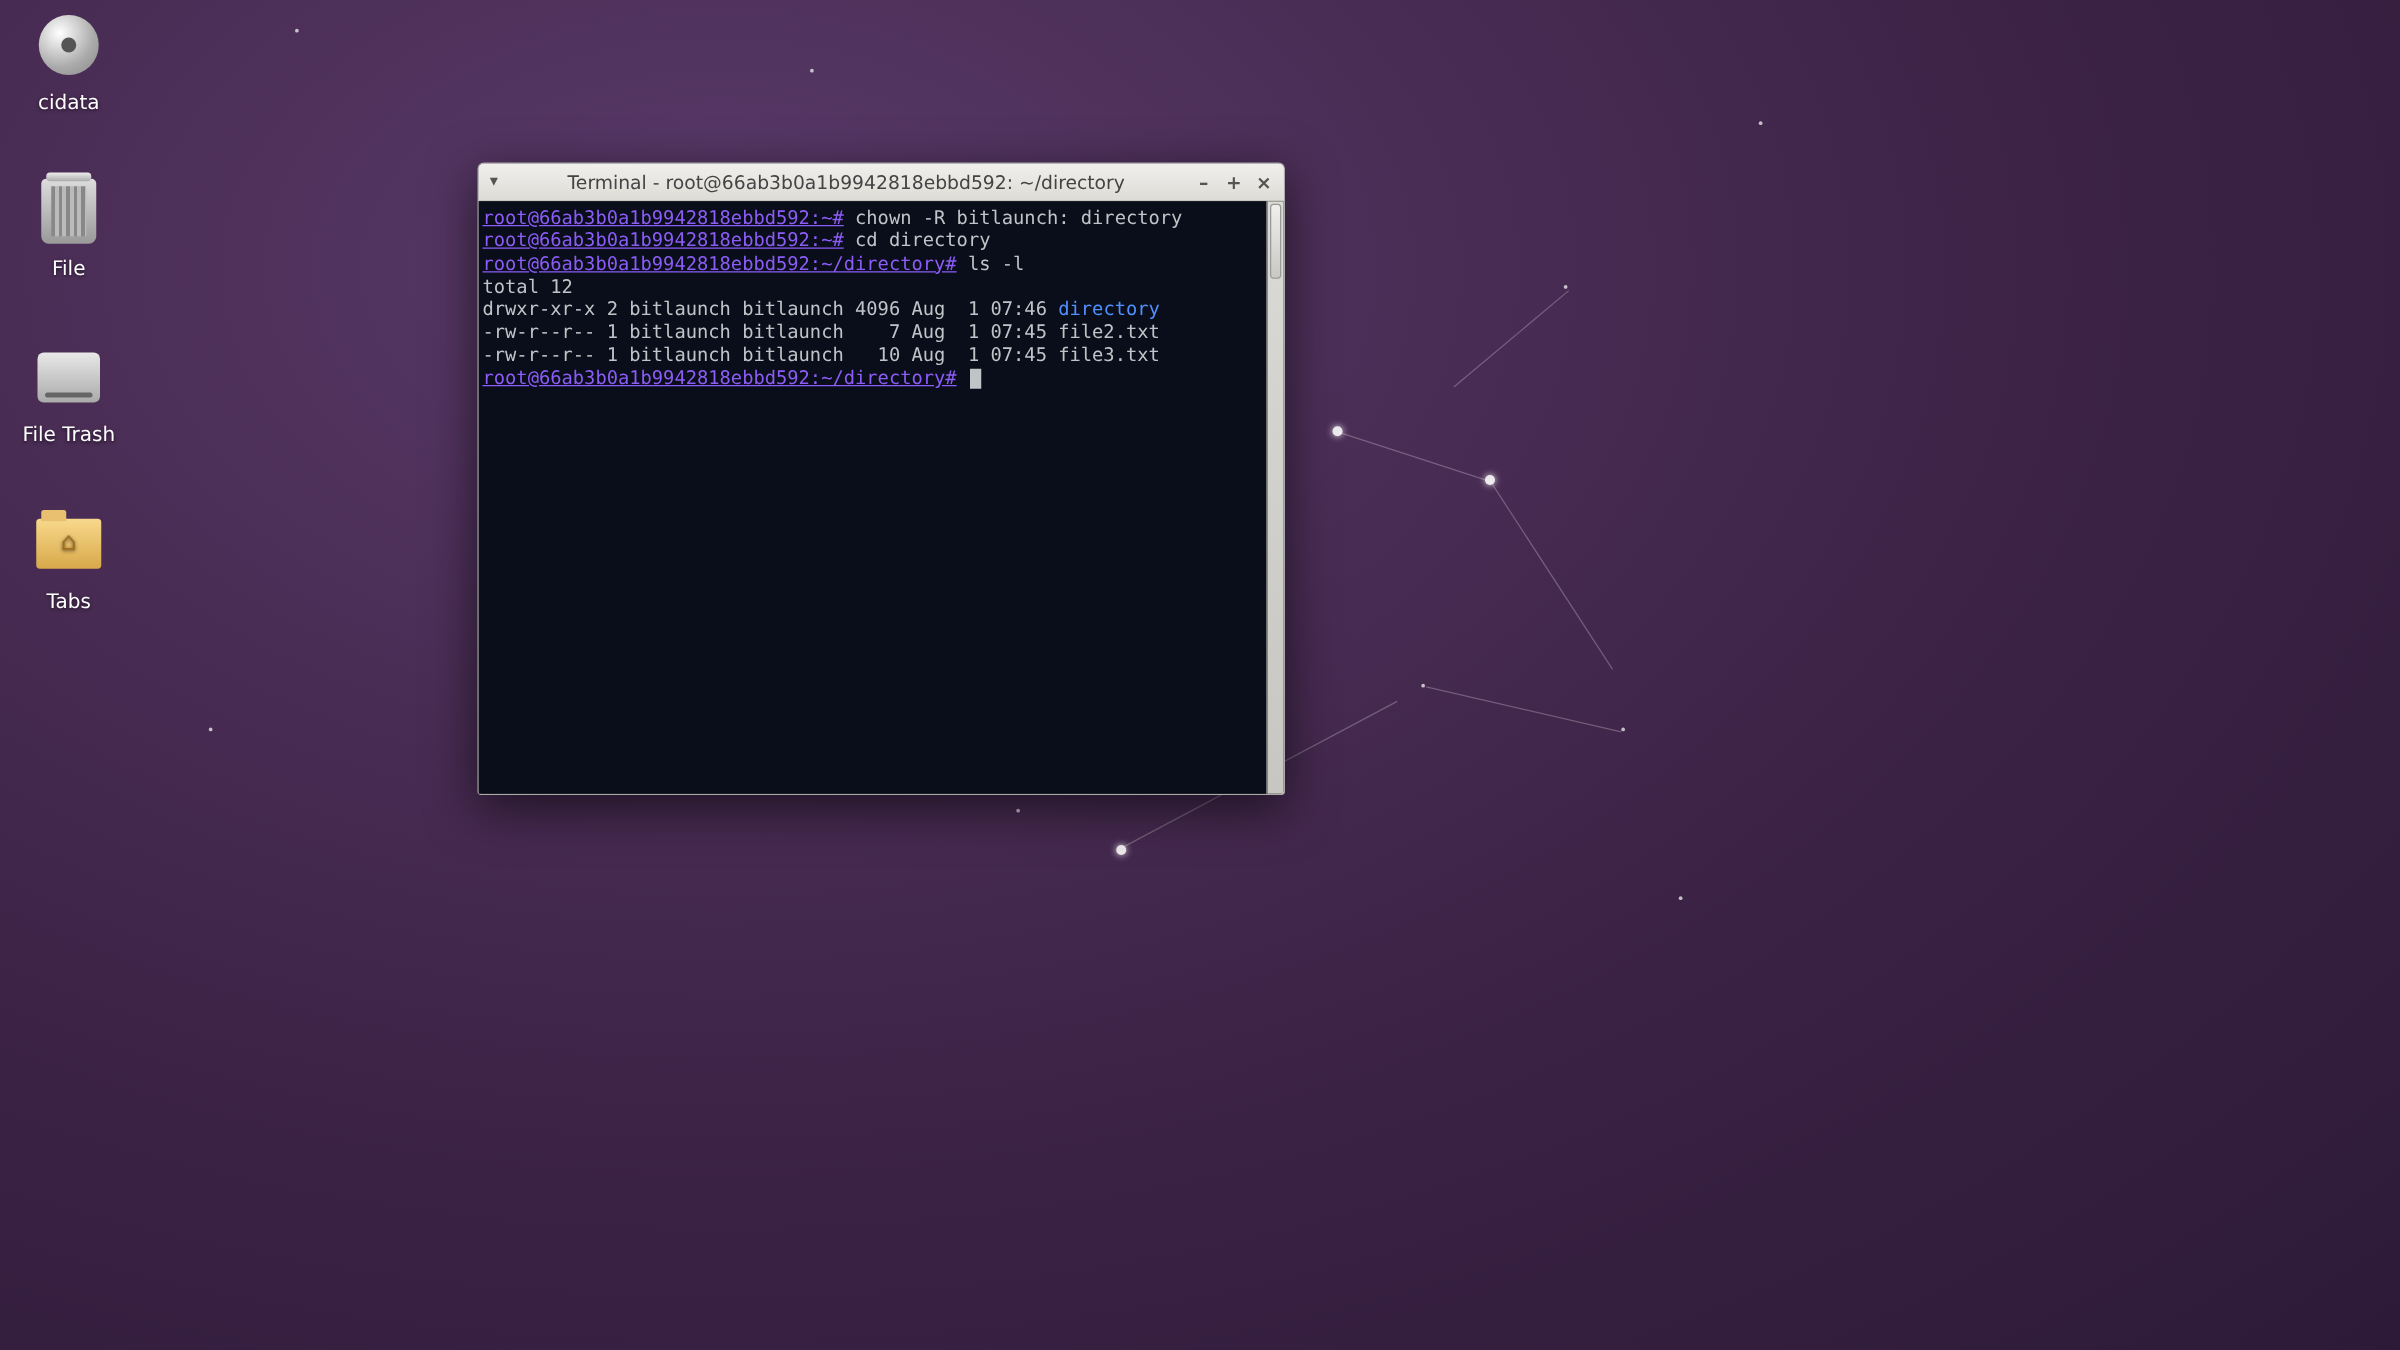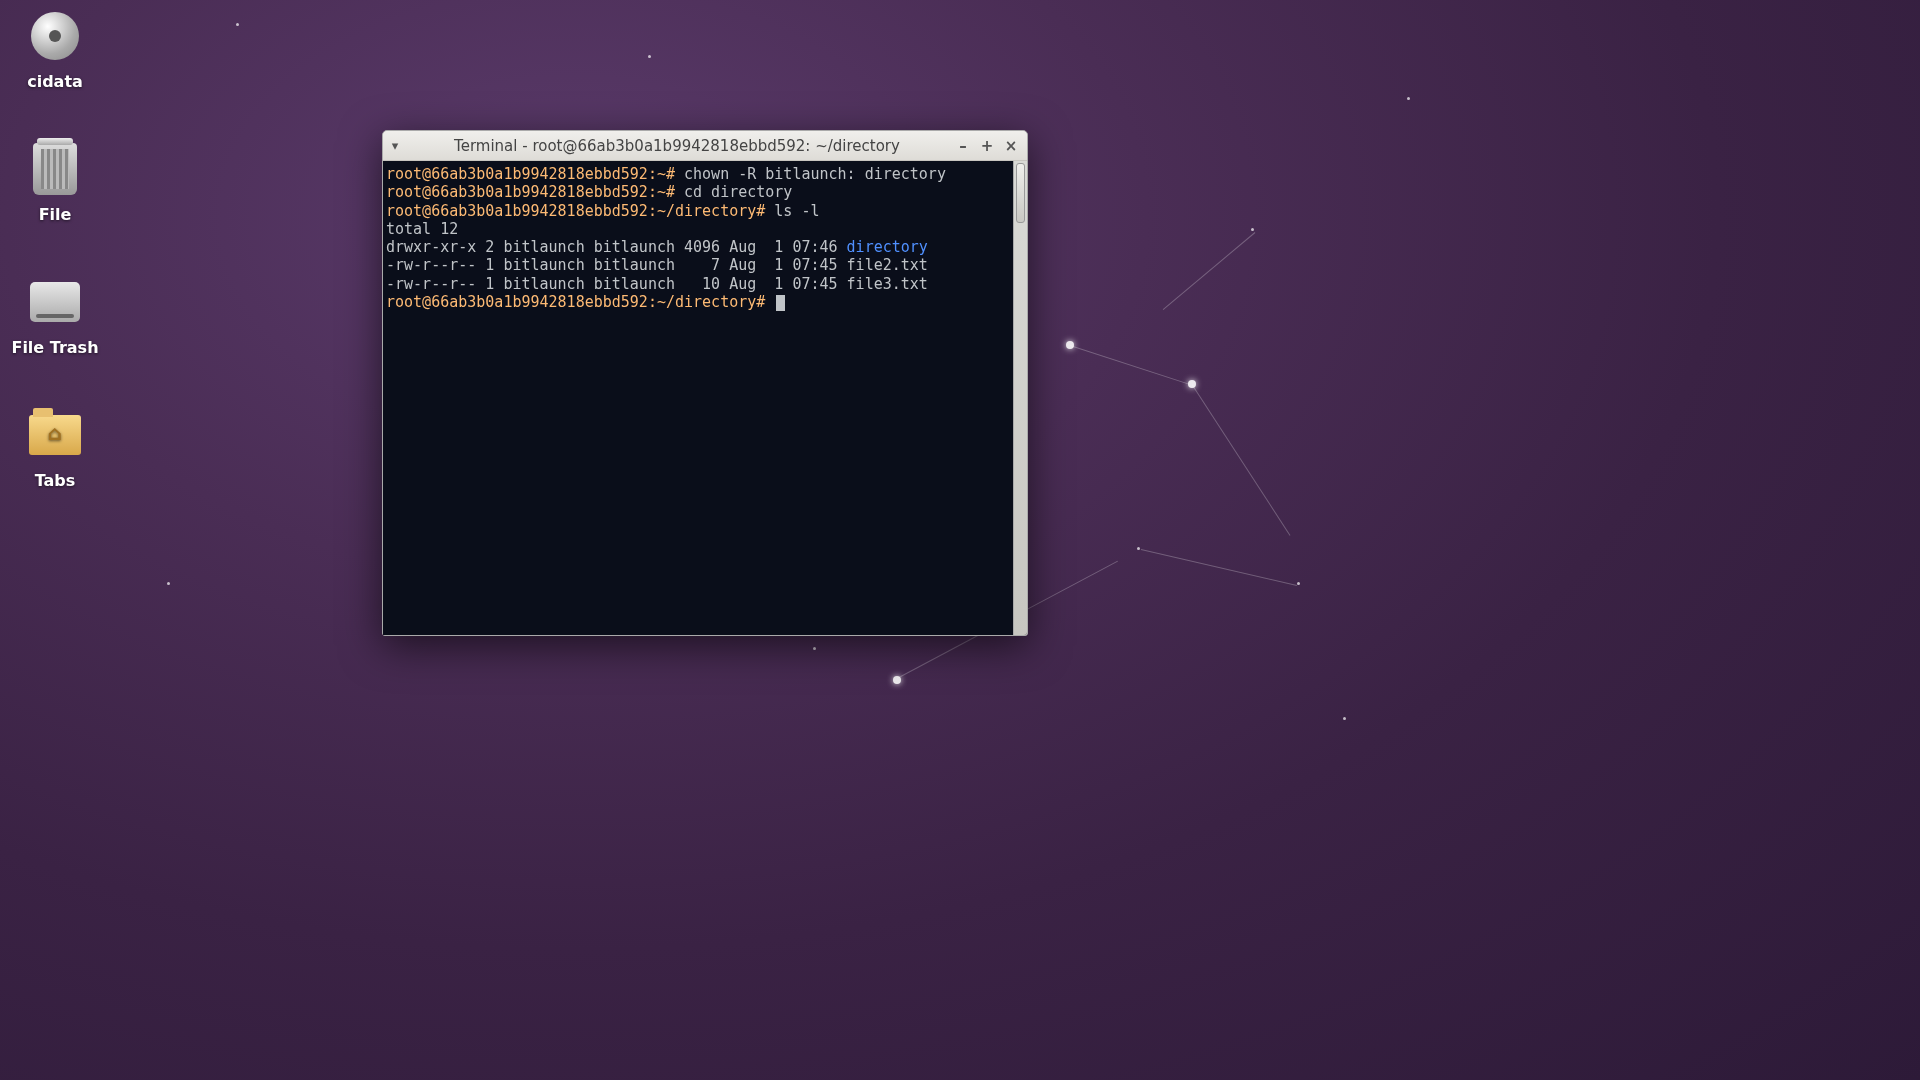--- a/index.html
+++ b/index.html
@@ -9,21 +9,21 @@
     background: radial-gradient(ellipse at 30% 20%, #5a3a6a 0%, #4a2d55 30%, #3a2244 60%, #2d1a38 100%);
     position: relative;
   }
   
   .star { position: absolute; width: 3px; height: 3px; background: #fff; border-radius: 50%; opacity: 0.7; }
   .star.big { width: 8px; height: 8px; box-shadow: 0 0 6px #fff; opacity: 0.9; }
   .line { position: absolute; background: rgba(255,255,255,0.25); height: 1px; transform-origin: left center; }
 
   
   .desktop-icons { position: absolute; left: 10px; top: 8px; width: 90px; }
-  .dicon { width: 90px; text-align: center; color: #fff; font-size: 16px; margin-bottom: 50px; cursor: pointer; text-shadow: 0 1px 3px rgba(0,0,0,0.6); font-weight: bold; }
+  .dicon { width: 90px; text-align: center; color: #fff; font-size: 16px; margin-bottom: 50px; cursor: pointer; text-shadow: 0 1px 3px rgba(0,0,0,0.6); }
   .dicon .glyph { width: 56px; height: 56px; margin: 0 auto 8px; display: flex; align-items: center; justify-content: center; }
   .disc { width: 48px; height: 48px; border-radius: 50%; background: radial-gradient(circle at 35% 30%, #fff, #aaa 60%, #888);}
   .disc::after { content:""; display:block; width:12px; height:12px; border-radius:50%; background:#555; margin:18px auto; }
   .trashcan { width: 44px; height: 52px; background: linear-gradient(#ddd, #999); border-radius: 4px 4px 6px 6px; position:relative; }
   .trashcan::before { content:""; position:absolute; left:4px; right:4px; top:-5px; height:7px; background:linear-gradient(#eee,#aaa); border-radius:3px; }
   .trashcan::after { content:""; position:absolute; left:8px; right:8px; top:6px; bottom:6px; background: repeating-linear-gradient(90deg,#888,#888 3px,#bbb 3px,#bbb 6px);}
   .drive { width:50px; height:40px; background:linear-gradient(#e8e8e8,#aaa); border-radius:5px; position:relative;}
   .drive::after{content:""; position:absolute; left:6px; right:6px; bottom:4px; height:4px; background:#666; border-radius:2px;}
   .folder { width:52px; height:40px; background:linear-gradient(#f8d98c,#d8a84a); border-radius:3px; position:relative;}
   .folder::before{content:""; position:absolute; left:4px; top:-7px; width:20px; height:9px; background:#e8c070; border-radius:2px 2px 0 0;}
@@ -58,21 +58,21 @@
   .menubar span { padding: 3px 10px; cursor: pointer; border-radius:3px;}
 
   .termwrap { flex:1; display:flex; background:#2a2a2a; position:relative; border-radius:0 0 3px 3px; }
   .terminal {
     flex:1; background:#0a0e1a; color:#c0c4c8;
     font-family: "DejaVu Sans Mono", "Liberation Mono", monospace;
     font-size: 15px; line-height: 1.22;
     padding: 4px 6px 0 3px; white-space: pre; overflow:hidden;
   }
   .terminal .dir { color:#5090ff; font-weight:normal; }
-  .terminal .prompt { color:#fdba74; }
+  .terminal .prompt { color:#8b5cf6;text-decoration:underline; }
   .cursor { display:inline-block; width:9px; height:16px; background:#c0c4c8; vertical-align:text-bottom; margin-left:2px;}
   .scrollbar { width:14px; background:linear-gradient(#dadad6,#c7c6c1); border-left:1px solid #aaa; border-radius:0 0 3px 0;}
   .scrollbar .thumb { margin:2px; height:60px; background:linear-gradient(#f0efec,#c9c8c3); border:1px solid #999; border-radius:3px;}
 </style>
 </head>
 <body>
 
 <div class="star" style="left:236px; top:23px;"></div>
 <div class="star" style="left:648px; top:55px;"></div>
 <div class="star" style="left:1251px; top:228px;"></div>

